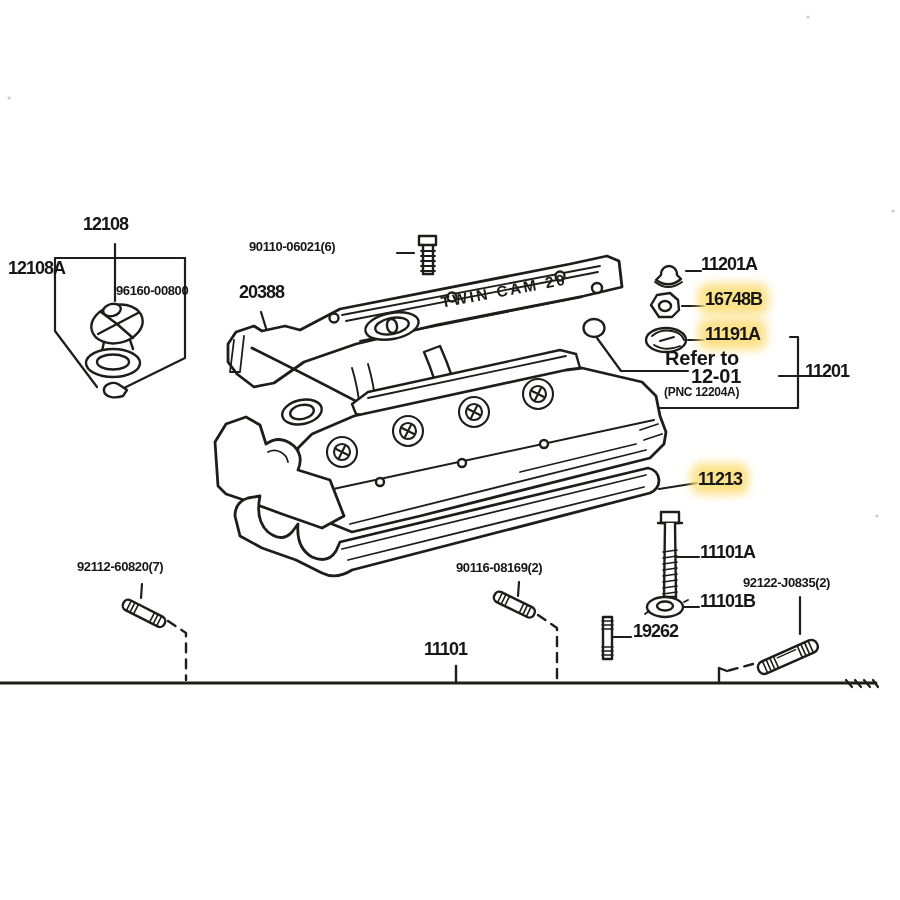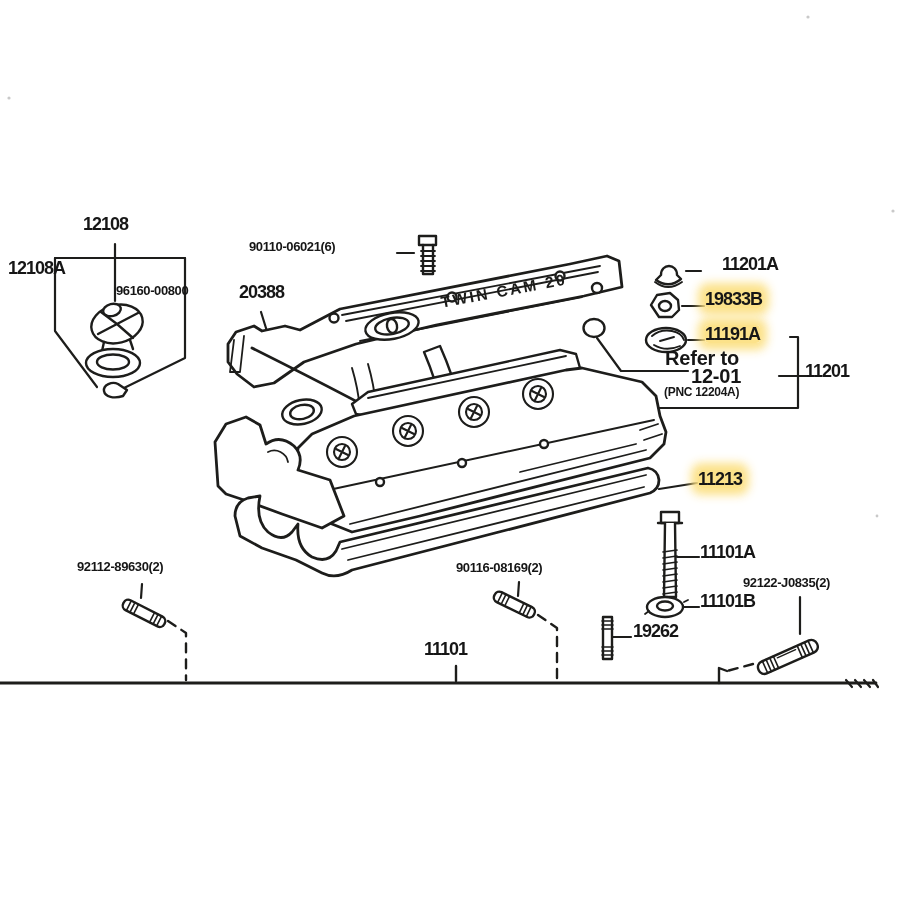--- a/index.html
+++ b/index.html
@@ -198,29 +198,29 @@
           <circle cx="877" cy="516" r="1.4"></circle>
     </g>
   </g>
 </svg>
 
 <div class="lbl" style="left:83px;top:215px">12108</div>
 <div class="lbl" style="left:8px;top:259px">12108A</div>
 <div class="lbl sm" style="left:116px;top:284px">96160-00800</div>
 <div class="lbl sm" style="left:249px;top:240px">90110-06021(6)</div>
 <div class="lbl" style="left:239px;top:283px">20388</div>
-<div class="lbl" style="left:722px;top:255px">11201A</div>
-<div class="lbl hl" style="left:705px;top:290px">19833B</div>
+<div class="lbl" style="left:701px;top:255px">11201A</div>
+<div class="lbl hl" style="left:705px;top:290px">16748B</div>
 <div class="lbl hl" style="left:705px;top:325px">11191A</div>
 <div class="lbl md" style="left:665px;top:348px">Refer to</div>
 <div class="lbl md" style="left:691px;top:366px">12-01</div>
 <div class="lbl xs" style="left:664px;top:386px">(PNC 12204A)</div>
 <div class="lbl" style="left:805px;top:362px">11201</div>
 <div class="lbl hl" style="left:698px;top:470px">11213</div>
 <div class="lbl" style="left:700px;top:543px">11101A</div>
 <div class="lbl sm" style="left:743px;top:576px">92122-J0835(2)</div>
 <div class="lbl" style="left:700px;top:592px">11101B</div>
 <div class="lbl" style="left:633px;top:622px">19262</div>
 <div class="lbl sm" style="left:456px;top:561px">90116-08169(2)</div>
-<div class="lbl sm" style="left:77px;top:560px">92112-89630(2)</div>
+<div class="lbl sm" style="left:77px;top:560px">92112-60820(7)</div>
 <div class="lbl" style="left:424px;top:640px">11101</div>
 
 </div>
 
 </body></html>

